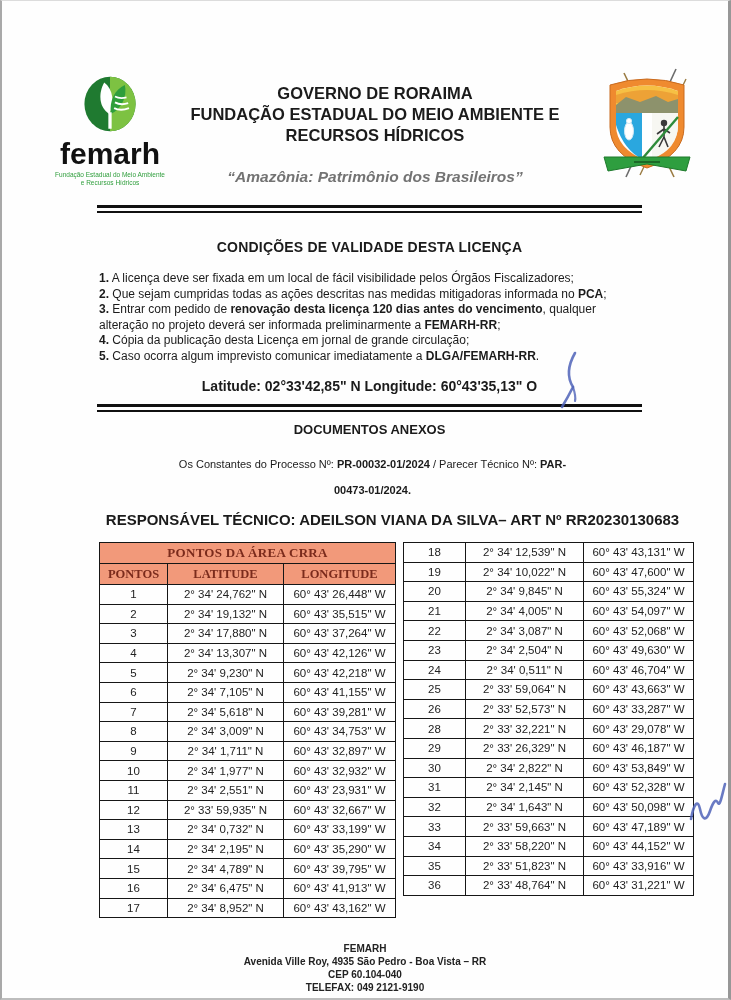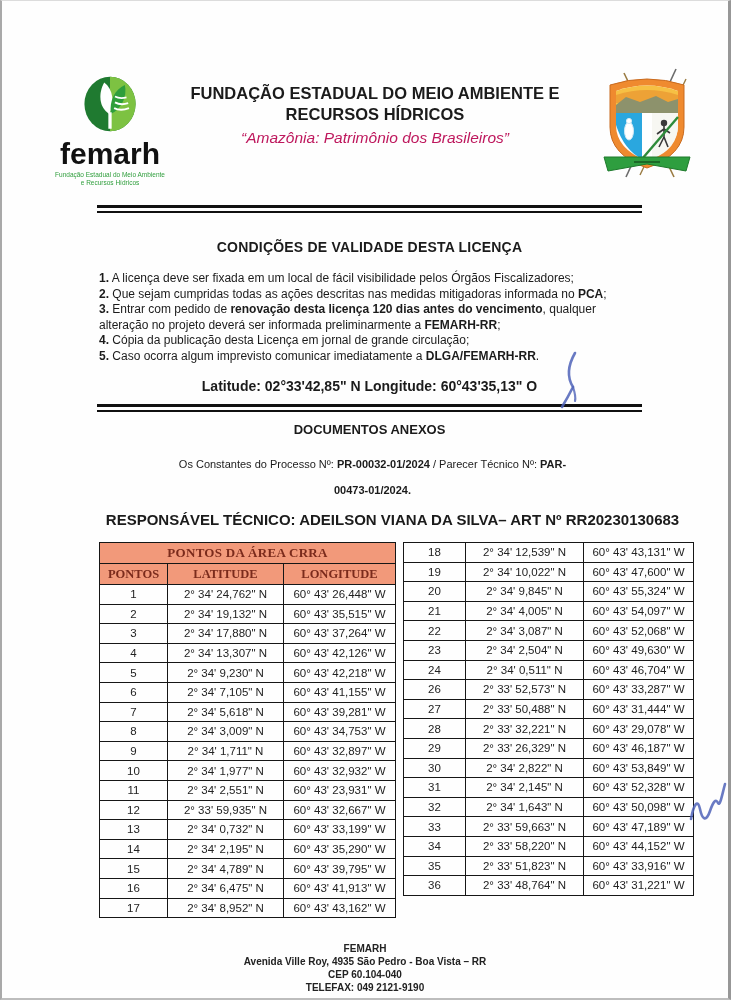--- a/index.html
+++ b/index.html
@@ -11,21 +11,21 @@
     box-sizing:border-box;
   }
   
   .header-row{position:relative;height:130px;margin-top:68px;}
   .logo-block{position:absolute;left:44px;top:2px;width:128px;text-align:center;}
   .logo-emblem{width:66px;height:66px;margin:0 auto;}
   .logo-word{font-size:30px;font-weight:bold;letter-spacing:0px;color:#111;line-height:30px;margin-top:-2px;}
   .logo-sub{font-size:6.5px;color:#2f9e3c;line-height:7.5px;margin-top:2px;}
   .org-block{position:absolute;left:160px;right:140px;top:14px;text-align:center;}
   .org-line{font-size:16.5px;font-weight:bold;line-height:21px;}
-  .motto{font-size:15.5px;font-weight:normal;font-style:italic;color:#be185d;margin-top:4px;}
+  .motto{font-size:15.5px;font-weight:bold;font-style:italic;color:#737373;margin-top:22px;}
   .crest{position:absolute;right:30px;top:-4px;width:102px;height:122px;}
   
   .rule-double{height:3px;border-top:3px solid #101010;border-bottom:2.5px solid #101010;margin:0 86px 0 95px;}
   .r1{margin-top:6px;}
   .r2{margin-top:8px;}
   
   .cond-title{font-size:14px;font-weight:bold;text-align:center;margin:26px 86px 16px 95px;letter-spacing:.2px;}
   .cond-list{margin:0 86px 0 97px;font-size:12px;line-height:15.5px;}
   .coords{font-size:14px;font-weight:bold;text-align:center;margin:14px 86px 10px 95px;}
   
@@ -68,20 +68,21 @@
         <path d="M46 31 q6 3 14 1" stroke="#ffffff" stroke-width="2" fill="none"></path>
       </svg>
       <div class="logo-word">femarh</div>
       <div class="logo-sub">
         <div>Fundação Estadual do Meio Ambiente</div>
         <div>e Recursos Hídricos</div>
       </div>
     </div>
 
     <div class="org-block">
+      <div class="org-line">GOVERNO DE RORAIMA</div>
       <div class="org-line">FUNDAÇÃO ESTADUAL DO MEIO AMBIENTE E</div>
       <div class="org-line">RECURSOS HÍDRICOS</div>
       <div class="motto">“Amazônia: Patrimônio dos Brasileiros”</div>
     </div>
 
     <svg class="crest" viewBox="0 0 102 122">
       <line x1="28" y1="8" x2="78" y2="112" stroke="#9a7b42" stroke-width="1.6"></line>
       <line x1="80" y1="4" x2="30" y2="112" stroke="#6b6b6b" stroke-width="1.6"></line>
       <line x1="90" y1="14" x2="44" y2="110" stroke="#9a7b42" stroke-width="1.4"></line>
       <path d="M14 20 Q51 8 88 20 L88 62 Q88 90 51 103 Q14 90 14 62 Z" fill="#ef8a2f" stroke="#c96a1e" stroke-width="1"></path>
@@ -267,28 +268,28 @@
             <td>23</td>
             <td>2° 34' 2,504" N</td>
             <td>60° 43' 49,630" W</td>
           </tr>
           <tr>
             <td>24</td>
             <td>2° 34' 0,511" N</td>
             <td>60° 43' 46,704" W</td>
           </tr>
           <tr>
+            <td>25</td>
+            <td>2° 33' 59,064" N</td>
+            <td>60° 43' 43,663" W</td>
+          </tr>
+          <tr>
             <td>26</td>
             <td>2° 33' 52,573" N</td>
             <td>60° 43' 33,287" W</td>
-          </tr>
-          <tr>
-            <td>27</td>
-            <td>2° 33' 50,488" N</td>
-            <td>60° 43' 31,444" W</td>
           </tr>
           <tr>
             <td>28</td>
             <td>2° 33' 32,221" N</td>
             <td>60° 43' 29,078" W</td>
           </tr>
           <tr>
             <td>29</td>
             <td>2° 33' 26,329" N</td>
             <td>60° 43' 46,187" W</td>

